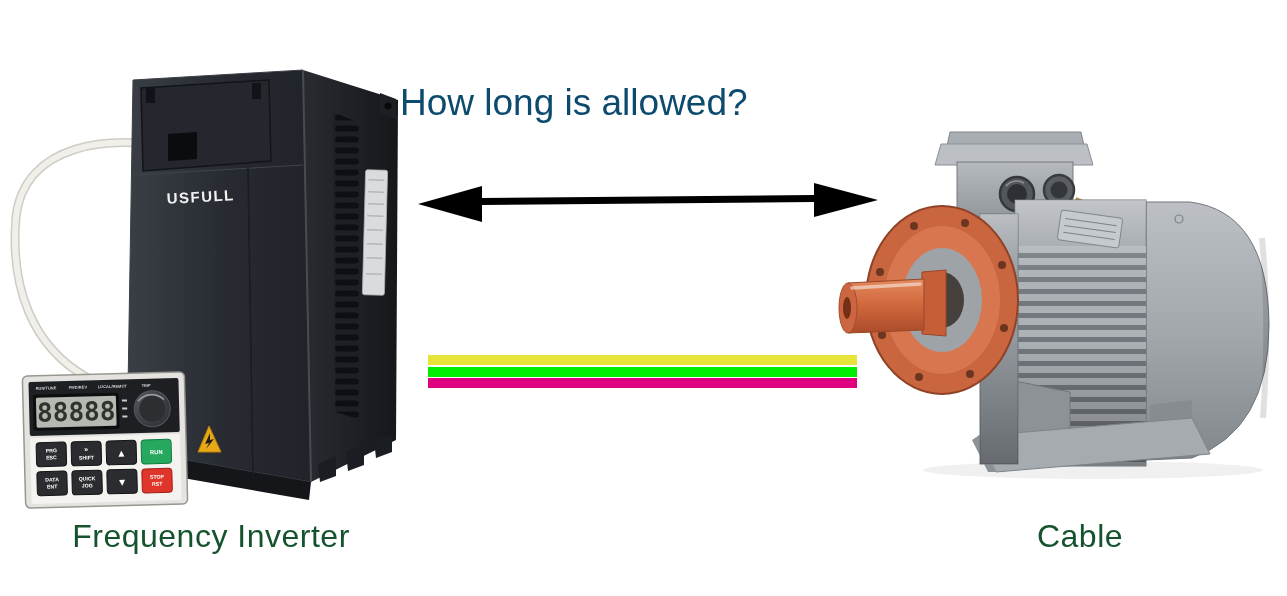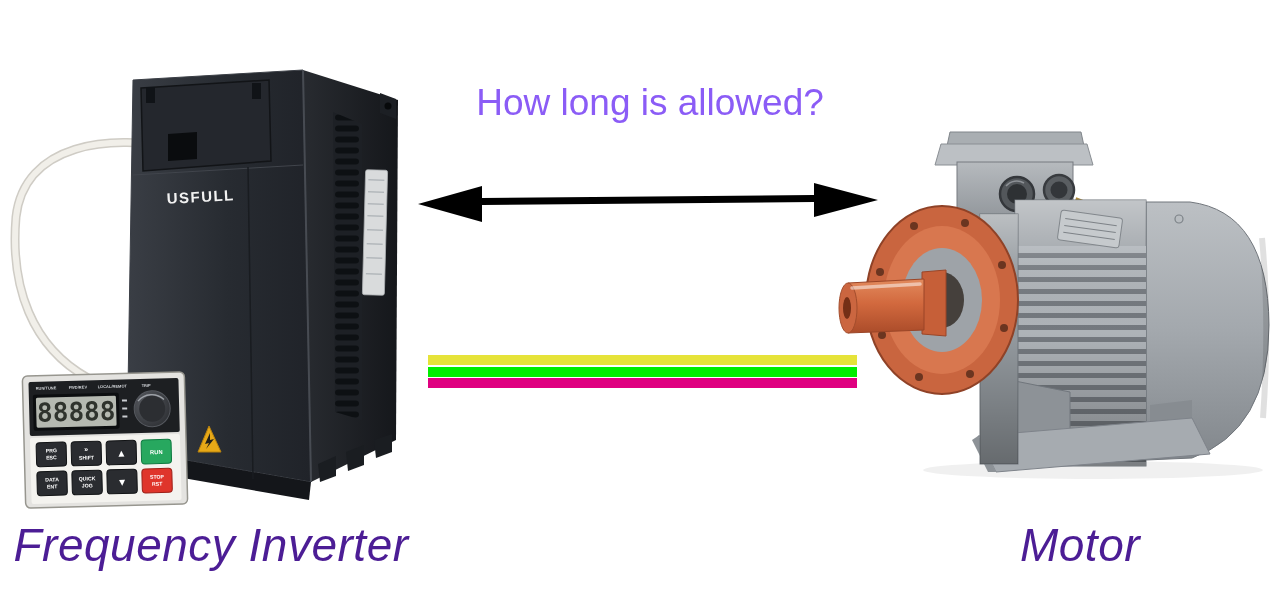--- a/index.html
+++ b/index.html
@@ -1,21 +1,21 @@
 <!DOCTYPE html>
 <html><head>
 <meta charset="utf-8">
 <style>
   html,body{margin:0;padding:0;background:#fff;}
   .stage{position:relative;width:1287px;height:596px;background:#ffffff;overflow:hidden;
          font-family:"Liberation Sans",sans-serif;}
-  .caption{position:absolute;top:518px;font-size:46px;color:#4c1d95;text-align:center;
-           letter-spacing:.5px;white-space:nowrap;font-style:italic;}
-  .title{position:absolute;left:400px;top:82px;width:500px;text-align:center;
-         font-size:37px;color:#8b5cf6;white-space:nowrap;}
+  .caption{position:absolute;top:518px;font-size:32px;color:#14532d;text-align:center;
+           letter-spacing:.5px;white-space:nowrap;}
+  .title{position:absolute;left:400px;top:82px;width:500px;
+         font-size:37px;color:#0c4a6e;white-space:nowrap;}
   .wire{position:absolute;left:428px;width:429px;height:10px;}
   svg{position:absolute;display:block;}
   .svg-arrow{left:412px;top:181px;}
   .svg-inverter{left:0;top:52px;}
   .svg-motor{left:828px;top:118px;}
 </style>
 </head>
 <body>
 
 <div class="stage">
@@ -267,15 +267,15 @@
       <rect x="231" y="96" width="62" height="30" rx="3" fill="#c6cacd" stroke="#82878c" stroke-width="1"></rect>
       <g stroke="#7d8287" stroke-width="1">
         <line x1="236" y1="104" x2="288" y2="104"></line>
         <line x1="236" y1="111" x2="288" y2="111"></line>
         <line x1="236" y1="118" x2="288" y2="118"></line>
       </g>
     </g>
   </svg>
 
   <div class="caption" style="left:0;width:422px">Frequency Inverter</div>
-  <div class="caption" style="left:970px;width:220px">Motor</div>
+  <div class="caption" style="left:970px;width:220px">Cable</div>
 
 </div>
 
 </body></html>

